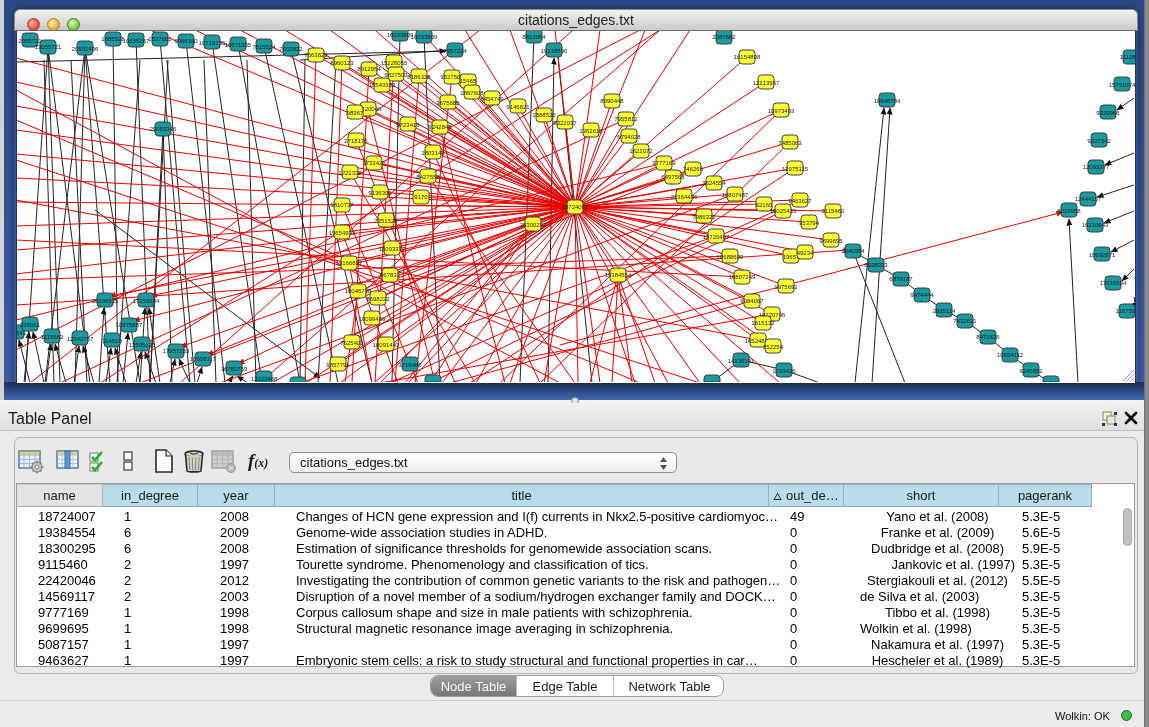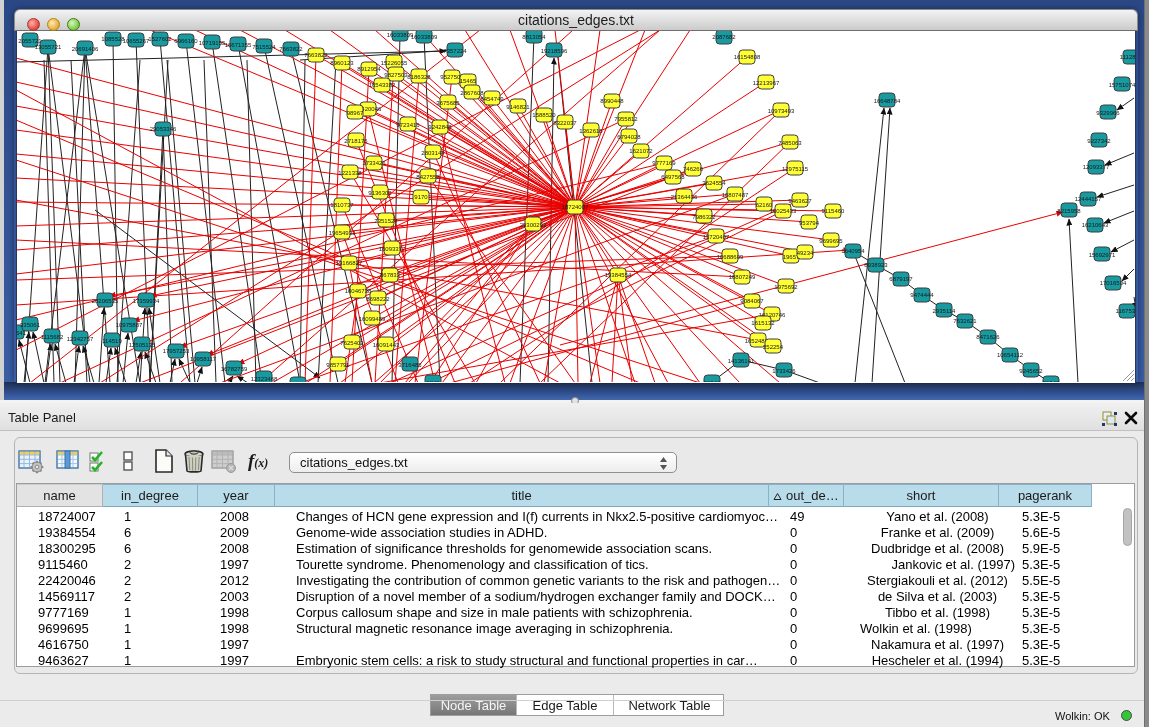--- a/index.html
+++ b/index.html
@@ -14,37 +14,37 @@
   background:linear-gradient(#f3f3f3,#cbcbcb);border:1px solid #8c8c8c;border-bottom:1px solid #6f6f6f}
 #title{position:absolute;left:0;top:0;width:100%;text-align:center;line-height:21px;
   font-size:14px;color:#1c1c1c}
 .tl{position:absolute;top:8px;width:13px;height:13px;border-radius:50%}
 #canvas{position:absolute;left:2px;top:22px;width:1120px;height:352px;background:#fff;overflow:hidden;border-left:1px solid #24365e;border-right:1px solid #24365e;box-sizing:border-box}
 #splitter{position:absolute;left:0;top:400px;width:1149px;height:3px;background:#f3f3f3}
 #dimple{position:absolute;left:571px;top:397px;width:8px;height:8px;border-radius:50%;
   background:#e2e2e2;border:1px solid #8d8d8d}
 #tpbar{position:absolute;left:0;top:403px;width:1149px;height:28px;
   background:linear-gradient(#f0f0f0,#e0e0e0);border-bottom:1px solid #c0c0c0}
-#tpbar .t{position:absolute;left:8px;top:7px;font-size:13px;color:#1a1a1a}
+#tpbar .t{position:absolute;left:8px;top:7px;font-size:16px;color:#1a1a1a}
 #panelbox{position:absolute;left:14px;top:437px;width:1124px;height:237px;
   background:#e9e9e9;border:1px solid #b5b5b5;border-radius:6px}
 #combo{position:absolute;left:289px;top:452px;width:388px;height:21px;border:1px solid #909090;
   border-radius:5px;background:linear-gradient(#ffffff,#ededed);font-size:13px;color:#111;
   line-height:19px;padding-left:10px}
 #table{position:absolute;left:16px;top:483px;width:1119px;height:184px;background:#fff;
   border:1px solid #9c9c9c}
 .hc{position:absolute;top:484px;height:23px;background:#b9dcea;border-right:1px solid #8ab2c6;
   border-top:1px solid #8ab2c6;border-bottom:1px solid #7da8be;
   font-size:13px;color:#1b1b1b;text-align:center;line-height:22px}
 .tr{position:absolute;left:16px;width:1104px;height:16px;font-size:13px;color:#000}
 .tr span{position:absolute;top:1px;white-space:nowrap}
 #thumb{position:absolute;left:1123px;top:508px;width:9px;height:38px;background:#c2c2c2;
   border:1px solid #a6a6a6;border-radius:5px}
-#segs{position:absolute;left:430px;top:694px;width:294px;height:22px;border:1px solid #9d9d9d;
-  border-radius:0;background:#fff;overflow:hidden;font-size:13px}
+#segs{position:absolute;left:430px;top:675px;width:294px;height:22px;border:1px solid #9d9d9d;
+  border-radius:8px;background:#fff;overflow:hidden;font-size:13px}
 #segs div{position:absolute;top:0;height:22px;line-height:21px;text-align:center;color:#1a1a1a}
 #seg1{left:0;width:85px;background:linear-gradient(#9d9d9d,#737373);color:#f6f6f6 !important}
 #seg2{left:85px;width:97px;border-left:1px solid #b9b9b9}
 #seg3{left:182px;width:112px;border-left:1px solid #b9b9b9}
 #statline{position:absolute;left:0;top:700px;width:1149px;height:1px;background:#cfcfcf}
 #mem{position:absolute;left:1055px;top:710px;font-size:11px;color:#111}
 #memdot{position:absolute;left:1121px;top:710px;width:11px;height:11px;border-radius:50%;
   background:#35c53a;border:1.5px solid #4a4a4a}
 #rstrip{position:absolute;left:1144px;top:0;width:5px;height:727px;background:#8a8a8a;
   border-left:1px solid #707070}
@@ -731,21 +731,21 @@
       <span style="left:774px">0</span>
       <span style="left:844px;width:155px;text-align:center">Stergiakouli et al. (2012)</span>
       <span style="left:1006px">5.5E-5</span>
     </div>
 <div class="tr" style="top:588px">
       <span style="left:22px">14569117</span>
       <span style="left:108px">2</span>
       <span style="left:204px">2003</span>
       <span style="left:280px">Disruption of a novel member of a sodium/hydrogen exchanger family and DOCK…</span>
       <span style="left:774px">0</span>
-      <span style="left:844px;width:155px;text-align:center">de Silva et al. (2003)</span>
+      <span style="left:844px;width:155px;text-align:left">de Silva et al. (2003)</span>
       <span style="left:1006px">5.3E-5</span>
     </div>
 <div class="tr" style="top:604px">
       <span style="left:22px">9777169</span>
       <span style="left:108px">1</span>
       <span style="left:204px">1998</span>
       <span style="left:280px">Corpus callosum shape and size in male patients with schizophrenia.</span>
       <span style="left:774px">0</span>
       <span style="left:844px;width:155px;text-align:center">Tibbo et al. (1998)</span>
       <span style="left:1006px">5.3E-5</span>
@@ -753,34 +753,34 @@
 <div class="tr" style="top:620px">
       <span style="left:22px">9699695</span>
       <span style="left:108px">1</span>
       <span style="left:204px">1998</span>
       <span style="left:280px">Structural magnetic resonance image averaging in schizophrenia.</span>
       <span style="left:774px">0</span>
       <span style="left:844px;width:155px;text-align:left">Wolkin et al. (1998)</span>
       <span style="left:1006px">5.3E-5</span>
     </div>
 <div class="tr" style="top:636px">
-      <span style="left:22px">4616750</span>
+      <span style="left:22px">5087157</span>
       <span style="left:108px">1</span>
       <span style="left:204px">1997</span>
       <span style="left:774px">0</span>
       <span style="left:844px;width:155px;text-align:center">Nakamura et al. (1997)</span>
       <span style="left:1006px">5.3E-5</span>
     </div>
 <div class="tr" style="top:652px">
       <span style="left:22px">9463627</span>
       <span style="left:108px">1</span>
       <span style="left:204px">1997</span>
       <span style="left:280px">Embryonic stem cells: a risk to study structural and functional properties in car…</span>
       <span style="left:774px">0</span>
-      <span style="left:844px;width:155px;text-align:center">Hescheler et al. (1994)</span>
+      <span style="left:844px;width:155px;text-align:center">Hescheler et al. (1989)</span>
       <span style="left:1006px">5.3E-5</span>
     </div>
 <div id="thumb"></div>
 <div id="segs">
       <div id="seg1">Node Table</div>
       <div id="seg2">Edge Table</div>
       <div id="seg3">Network Table</div>
     </div>
 <div id="statline"></div>
 <div id="mem">Wolkin: OK</div>

